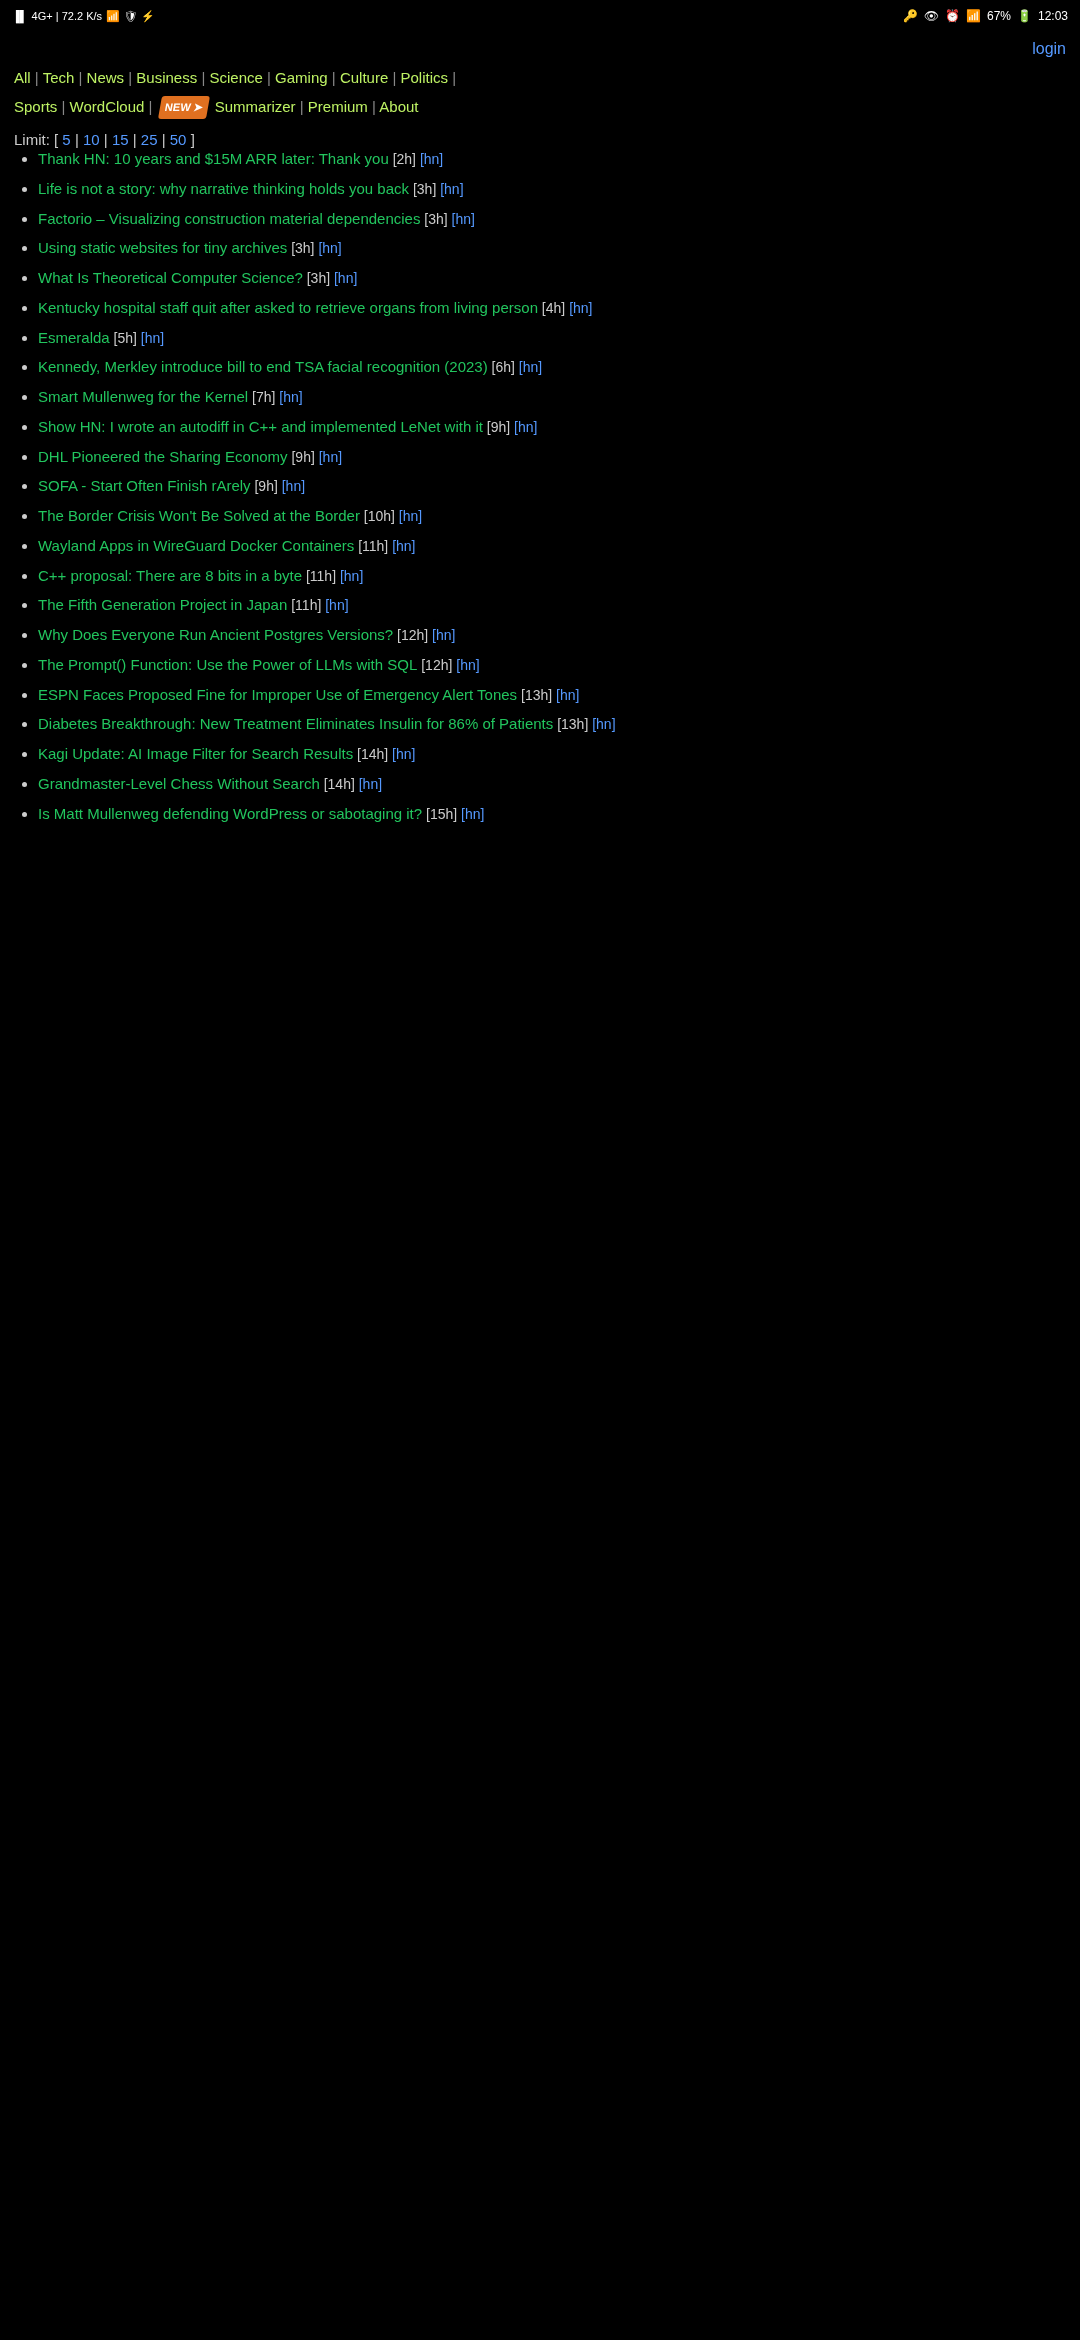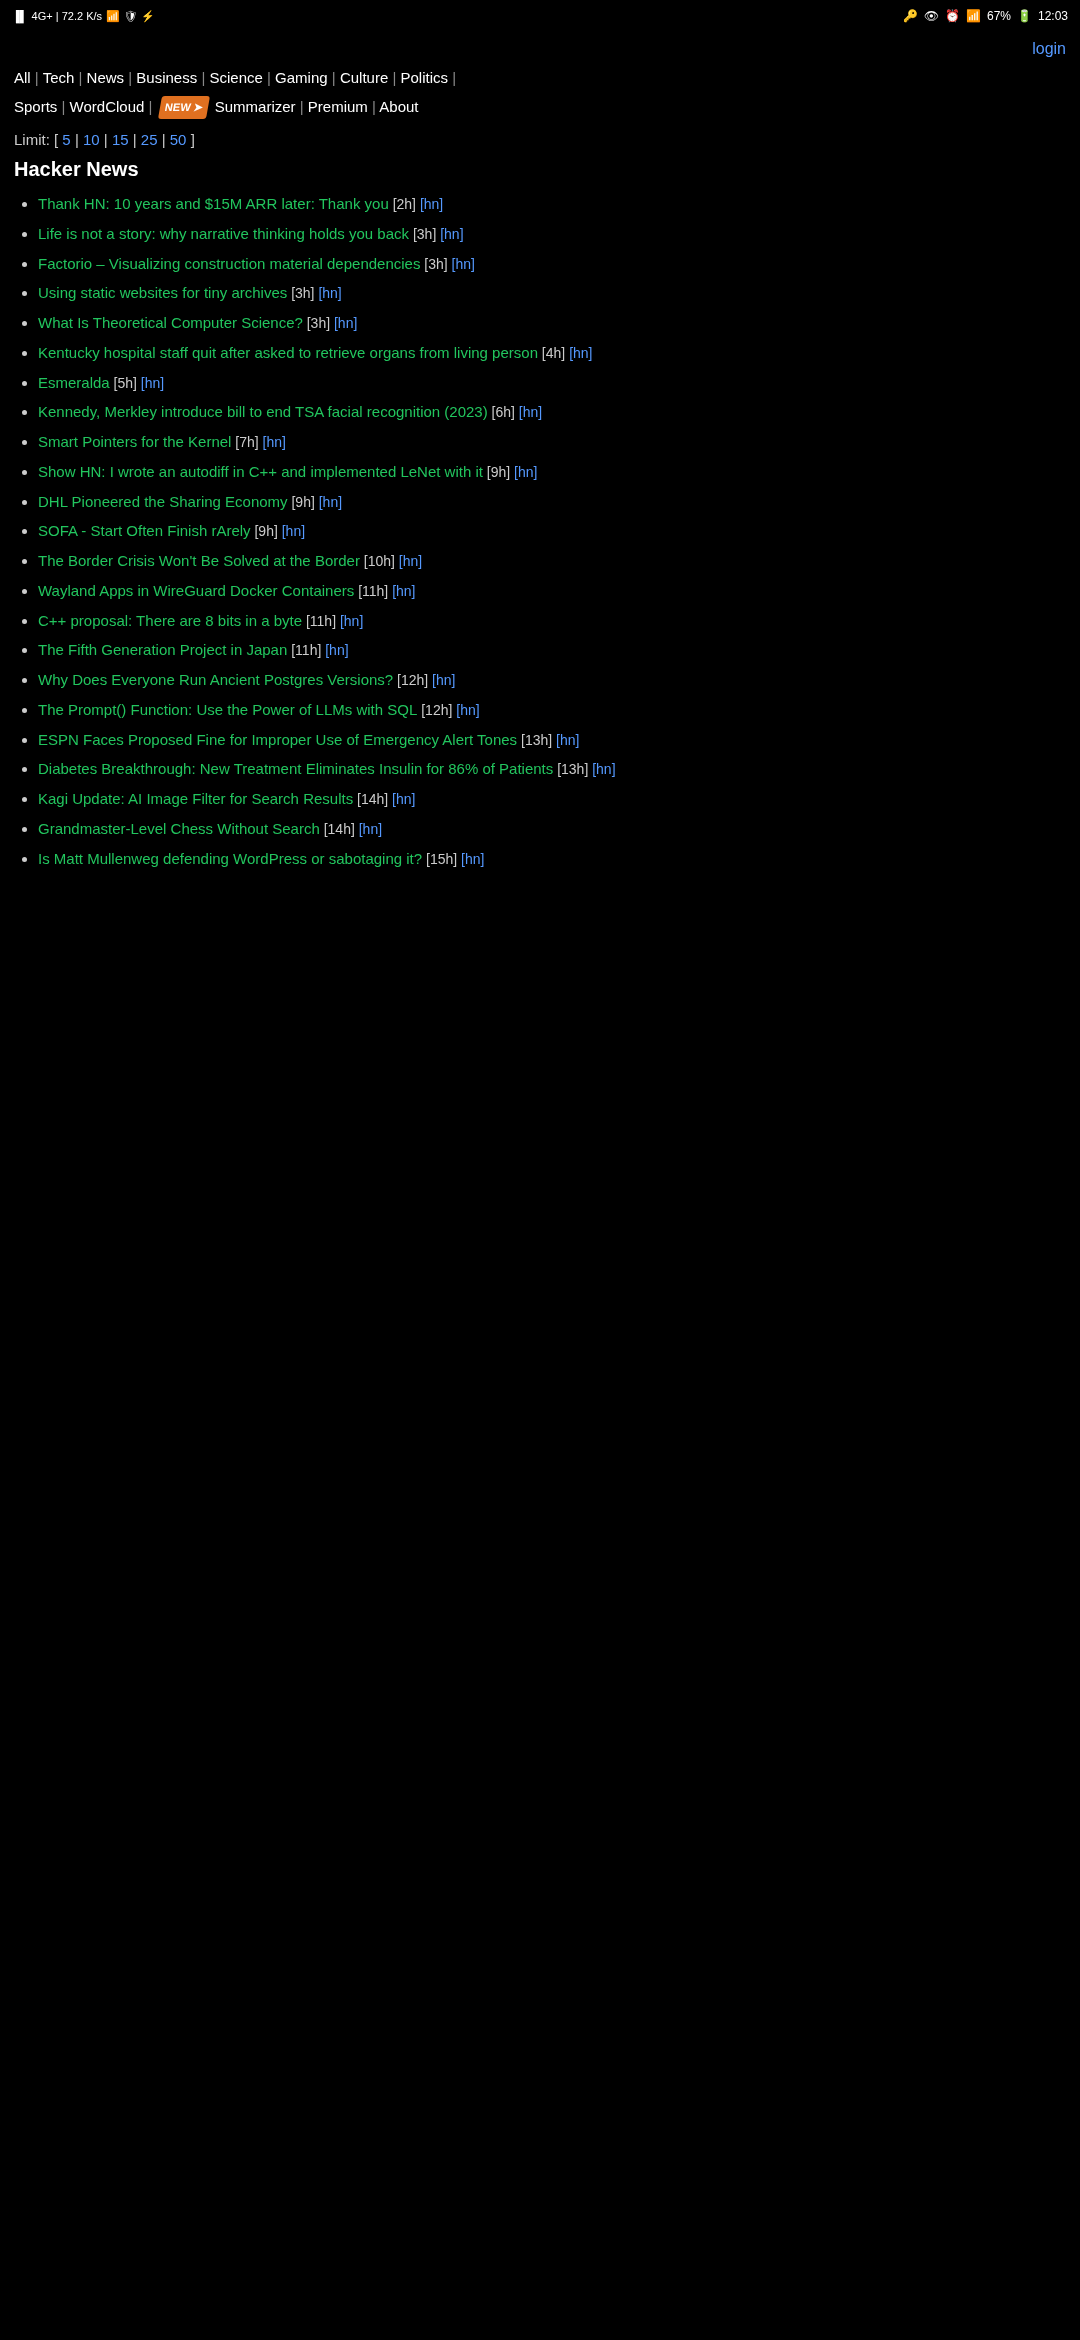--- a/index.html
+++ b/index.html
@@ -55,21 +55,21 @@
       line-height: 1.4;
     }
 
     .nav-links {
       font-size: 15px;
       line-height: 1.9;
       color: #ccc;
       margin-bottom: 10px;
     }
     .nav-links a {
-      color: #ffffff;
+      color: #bef264;
       text-decoration: none;
     }
     .nav-links .separator { color: #888; }
     .new-badge {
       display: inline-block;
       background: #e07020;
       color: #fff;
       font-size: 11px;
       font-weight: bold;
       padding: 1px 5px;
@@ -180,31 +180,30 @@
     Limit: <span class="bracket">[</span>
     <a href="#"> 5 </a><span class="separator">|</span>
     <a href="#"> 10 </a><span class="separator">|</span>
     <a href="#"> 15 </a><span class="separator">|</span>
     <a href="#"> 25 </a><span class="separator">|</span>
     <a href="#"> 50 </a>
     <span class="bracket">]</span>
   </div>
 
   <div id="sections-container">
-      <h2 class="section-title">Hacker News</h2>
       <ul class="news-list">
         <li><a href="#" class="article-link">Thank HN: 10 years and $15M ARR later: Thank you</a><span class="time-tag"> [2h] </span><a href="#" class="hn-link">[hn]</a></li>
         <li><a href="#" class="article-link">Life is not a story: why narrative thinking holds you back</a><span class="time-tag"> [3h] </span><a href="#" class="hn-link">[hn]</a></li>
         <li><a href="#" class="article-link">Factorio – Visualizing construction material dependencies</a><span class="time-tag"> [3h] </span><a href="#" class="hn-link">[hn]</a></li>
         <li><a href="#" class="article-link">Using static websites for tiny archives</a><span class="time-tag"> [3h] </span><a href="#" class="hn-link">[hn]</a></li>
         <li><a href="#" class="article-link">What Is Theoretical Computer Science?</a><span class="time-tag"> [3h] </span><a href="#" class="hn-link">[hn]</a></li>
         <li><a href="#" class="article-link">Kentucky hospital staff quit after asked to retrieve organs from living person</a><span class="time-tag"> [4h] </span><a href="#" class="hn-link">[hn]</a></li>
         <li><a href="#" class="article-link">Esmeralda</a><span class="time-tag"> [5h] </span><a href="#" class="hn-link">[hn]</a></li>
         <li><a href="#" class="article-link">Kennedy, Merkley introduce bill to end TSA facial recognition (2023)</a><span class="time-tag"> [6h] </span><a href="#" class="hn-link">[hn]</a></li>
-        <li><a href="#" class="article-link">Smart Pointers for the Kernel</a><span class="time-tag"> [7h] </span><a href="#" class="hn-link">[hn]</a></li>
+        <li><a href="#" class="article-link">Smart Mullenweg for the Kernel</a><span class="time-tag"> [7h] </span><a href="#" class="hn-link">[hn]</a></li>
         <li><a href="#" class="article-link">Show HN: I wrote an autodiff in C++ and implemented LeNet with it</a><span class="time-tag"> [9h] </span><a href="#" class="hn-link">[hn]</a></li>
         <li><a href="#" class="article-link">DHL Pioneered the Sharing Economy</a><span class="time-tag"> [9h] </span><a href="#" class="hn-link">[hn]</a></li>
         <li><a href="#" class="article-link">SOFA - Start Often Finish rArely</a><span class="time-tag"> [9h] </span><a href="#" class="hn-link">[hn]</a></li>
         <li><a href="#" class="article-link">The Border Crisis Won't Be Solved at the Border</a><span class="time-tag"> [10h] </span><a href="#" class="hn-link">[hn]</a></li>
         <li><a href="#" class="article-link">Wayland Apps in WireGuard Docker Containers</a><span class="time-tag"> [11h] </span><a href="#" class="hn-link">[hn]</a></li>
         <li><a href="#" class="article-link">C++ proposal: There are 8 bits in a byte</a><span class="time-tag"> [11h] </span><a href="#" class="hn-link">[hn]</a></li>
         <li><a href="#" class="article-link">The Fifth Generation Project in Japan</a><span class="time-tag"> [11h] </span><a href="#" class="hn-link">[hn]</a></li>
         <li><a href="#" class="article-link">Why Does Everyone Run Ancient Postgres Versions?</a><span class="time-tag"> [12h] </span><a href="#" class="hn-link">[hn]</a></li>
         <li><a href="#" class="article-link">The Prompt() Function: Use the Power of LLMs with SQL</a><span class="time-tag"> [12h] </span><a href="#" class="hn-link">[hn]</a></li>
         <li><a href="#" class="article-link">ESPN Faces Proposed Fine for Improper Use of Emergency Alert Tones</a><span class="time-tag"> [13h] </span><a href="#" class="hn-link">[hn]</a></li>

